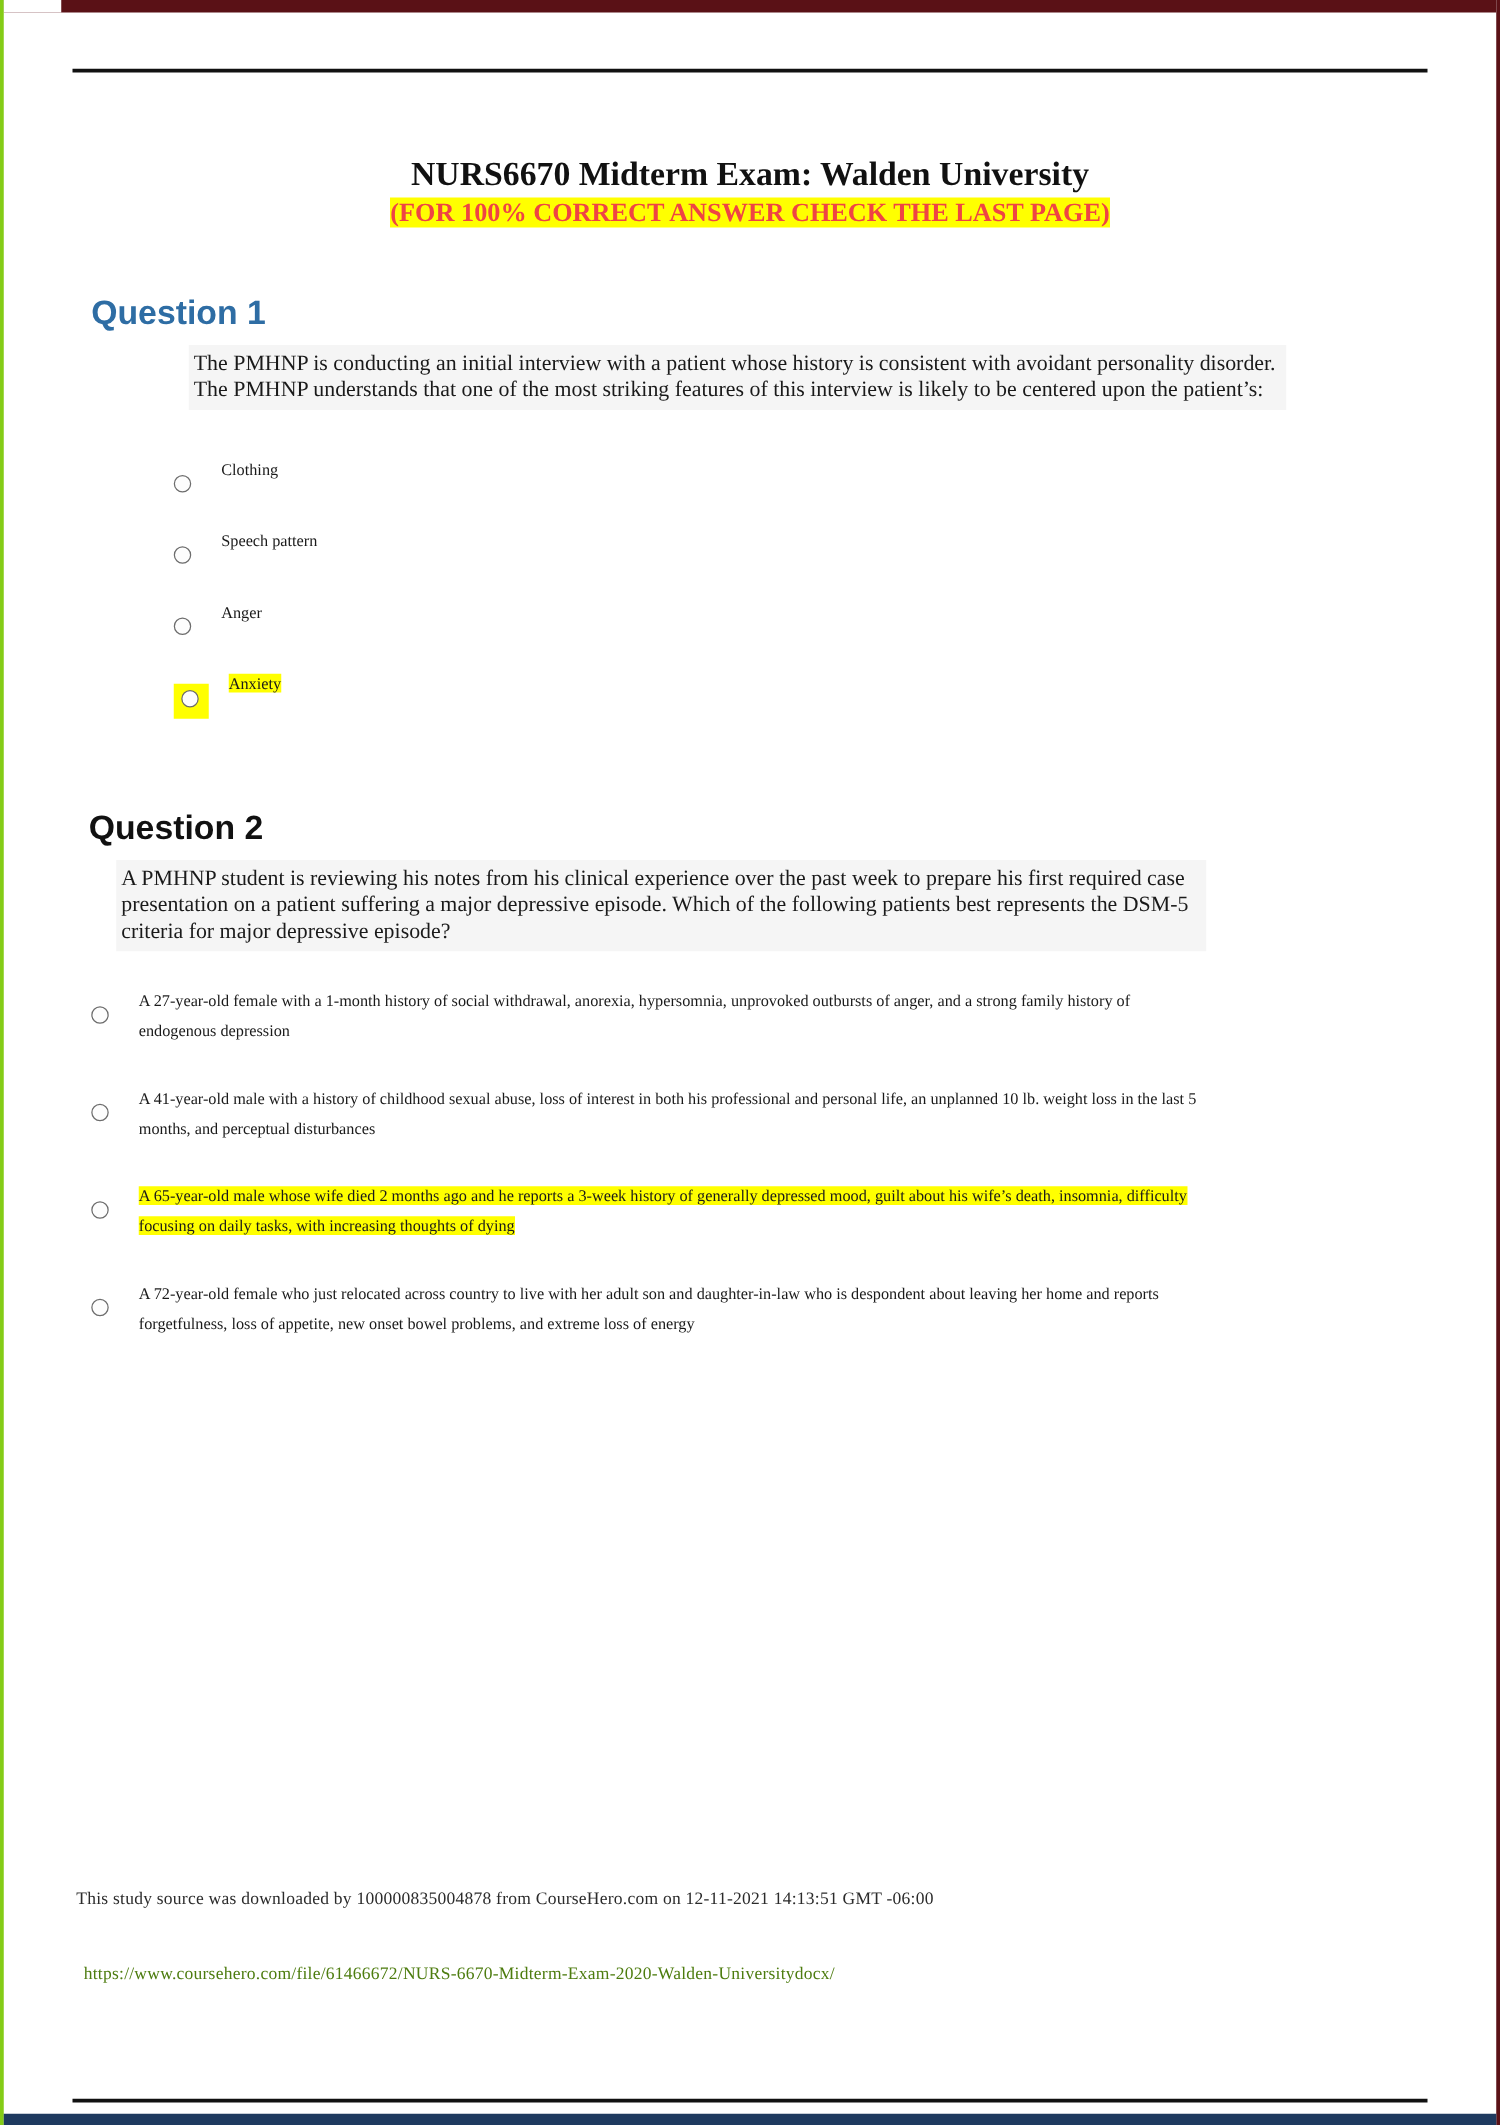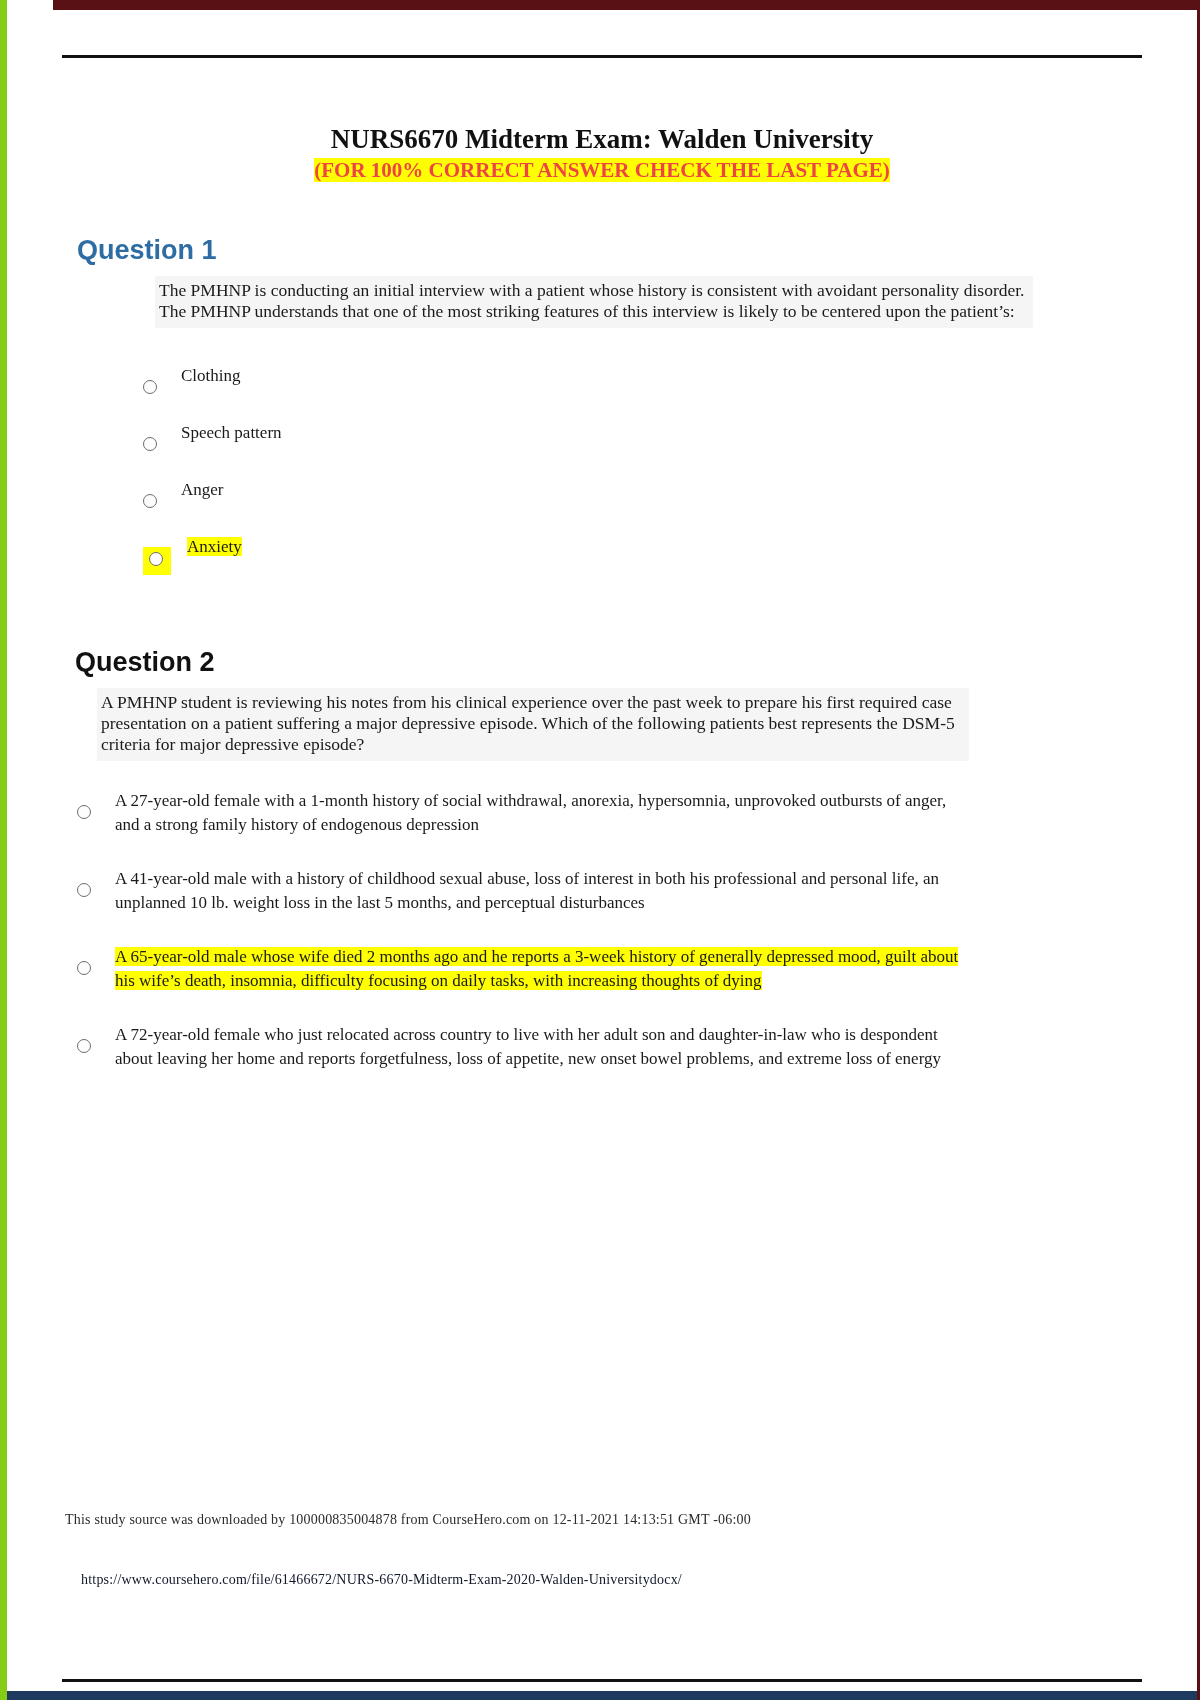--- a/index.html
+++ b/index.html
@@ -5,21 +5,21 @@
   * { margin: 0; padding: 0; box-sizing: border-box; }
   html, body { background: #ffffff; }
   body { font-family: "Liberation Serif", serif; color: #1a1a1a; }
 
   .page {
     position: relative;
     width: 1200px;
     height: 1700px;
     margin: 0 auto;
     background: #ffffff;
-    border-left: 7px solid #84cc16;
+    border-left: 3px solid #84cc16;
     border-right: 3px solid #5a1116;
     overflow: hidden;
   }
 
   .top-band {
     position: relative;
     width: 100%;
     height: 10px;
     background: #5a1116;
   }
@@ -106,40 +106,40 @@
     flex: 0 0 auto;
     margin-top: 12px;
     margin-right: 16px;
     padding: 5px 8px 9px 6px;
     background: #ffff00;
     line-height: 0;
   }
   .radio-hl-wrap .radio { margin: 0; }
 
   .opt-label {
-    font-size: 17px;
+    font-size: 13px;
     line-height: 23px;
     max-width: 852px;
   }
   .q2 .opt-label { line-height: 24px; }
 
   .footer-line1 {
     position: absolute;
     left: 58px;
     top: 1512px;
     font-size: 14px;
     color: #2b2b2b;
     letter-spacing: 0.2px;
   }
   .footer-line2 {
     position: absolute;
-    left: 74px;
+    left: 64px;
     top: 1572px;
     font-size: 14px;
-    color: #0f172a;
+    color: #4d7c0f;
     letter-spacing: 0.2px;
   }
 
   .bottom-rule {
     position: absolute;
     left: 55px; right: 55px;
     bottom: 18px;
     border: none;
     border-top: 3px solid #111111;
   }

